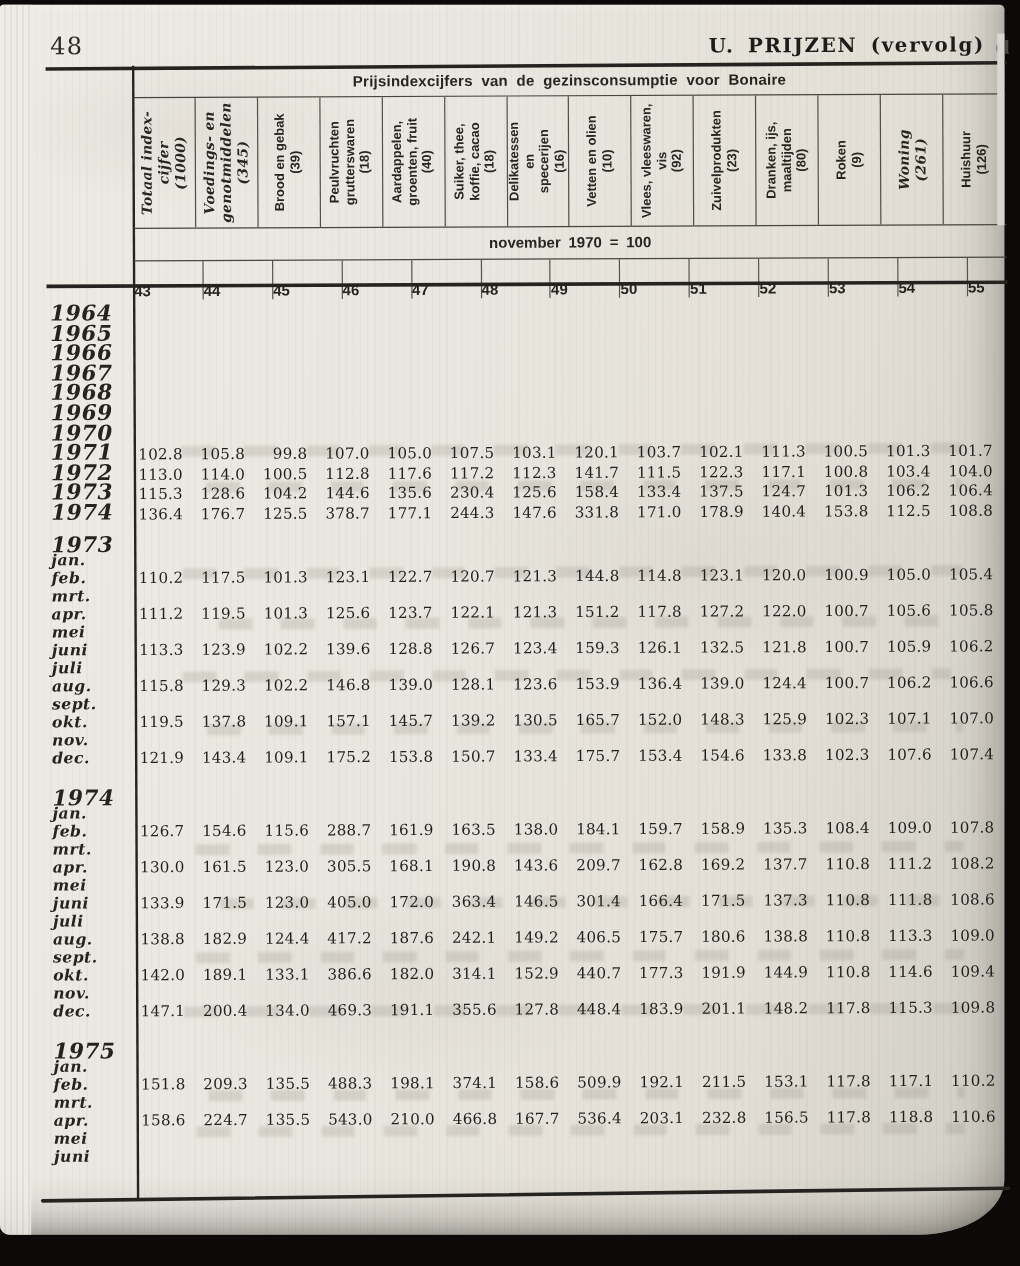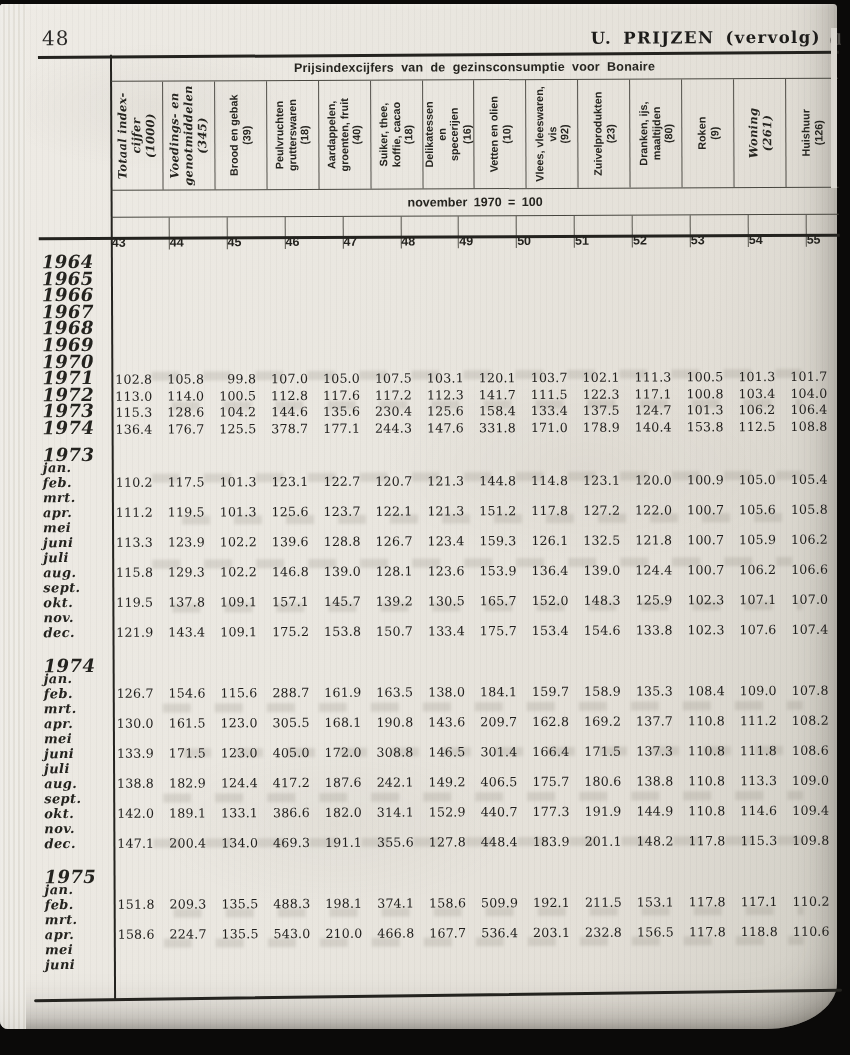--- a/index.html
+++ b/index.html
@@ -794,21 +794,21 @@
           </div>
         </div>
         <div class="trow mo">
           <div class="rlabel">juni</div>
           <div class="cells">
             <div class="cell">133.9</div>
             <div class="cell">171.5</div>
             <div class="cell">123.0</div>
             <div class="cell">405.0</div>
             <div class="cell">172.0</div>
-            <div class="cell">308.8</div>
+            <div class="cell">363.4</div>
             <div class="cell">146.5</div>
             <div class="cell">301.4</div>
             <div class="cell">166.4</div>
             <div class="cell">171.5</div>
             <div class="cell">137.3</div>
             <div class="cell">110.8</div>
             <div class="cell">111.8</div>
             <div class="cell">108.6</div>
           </div>
         </div>

